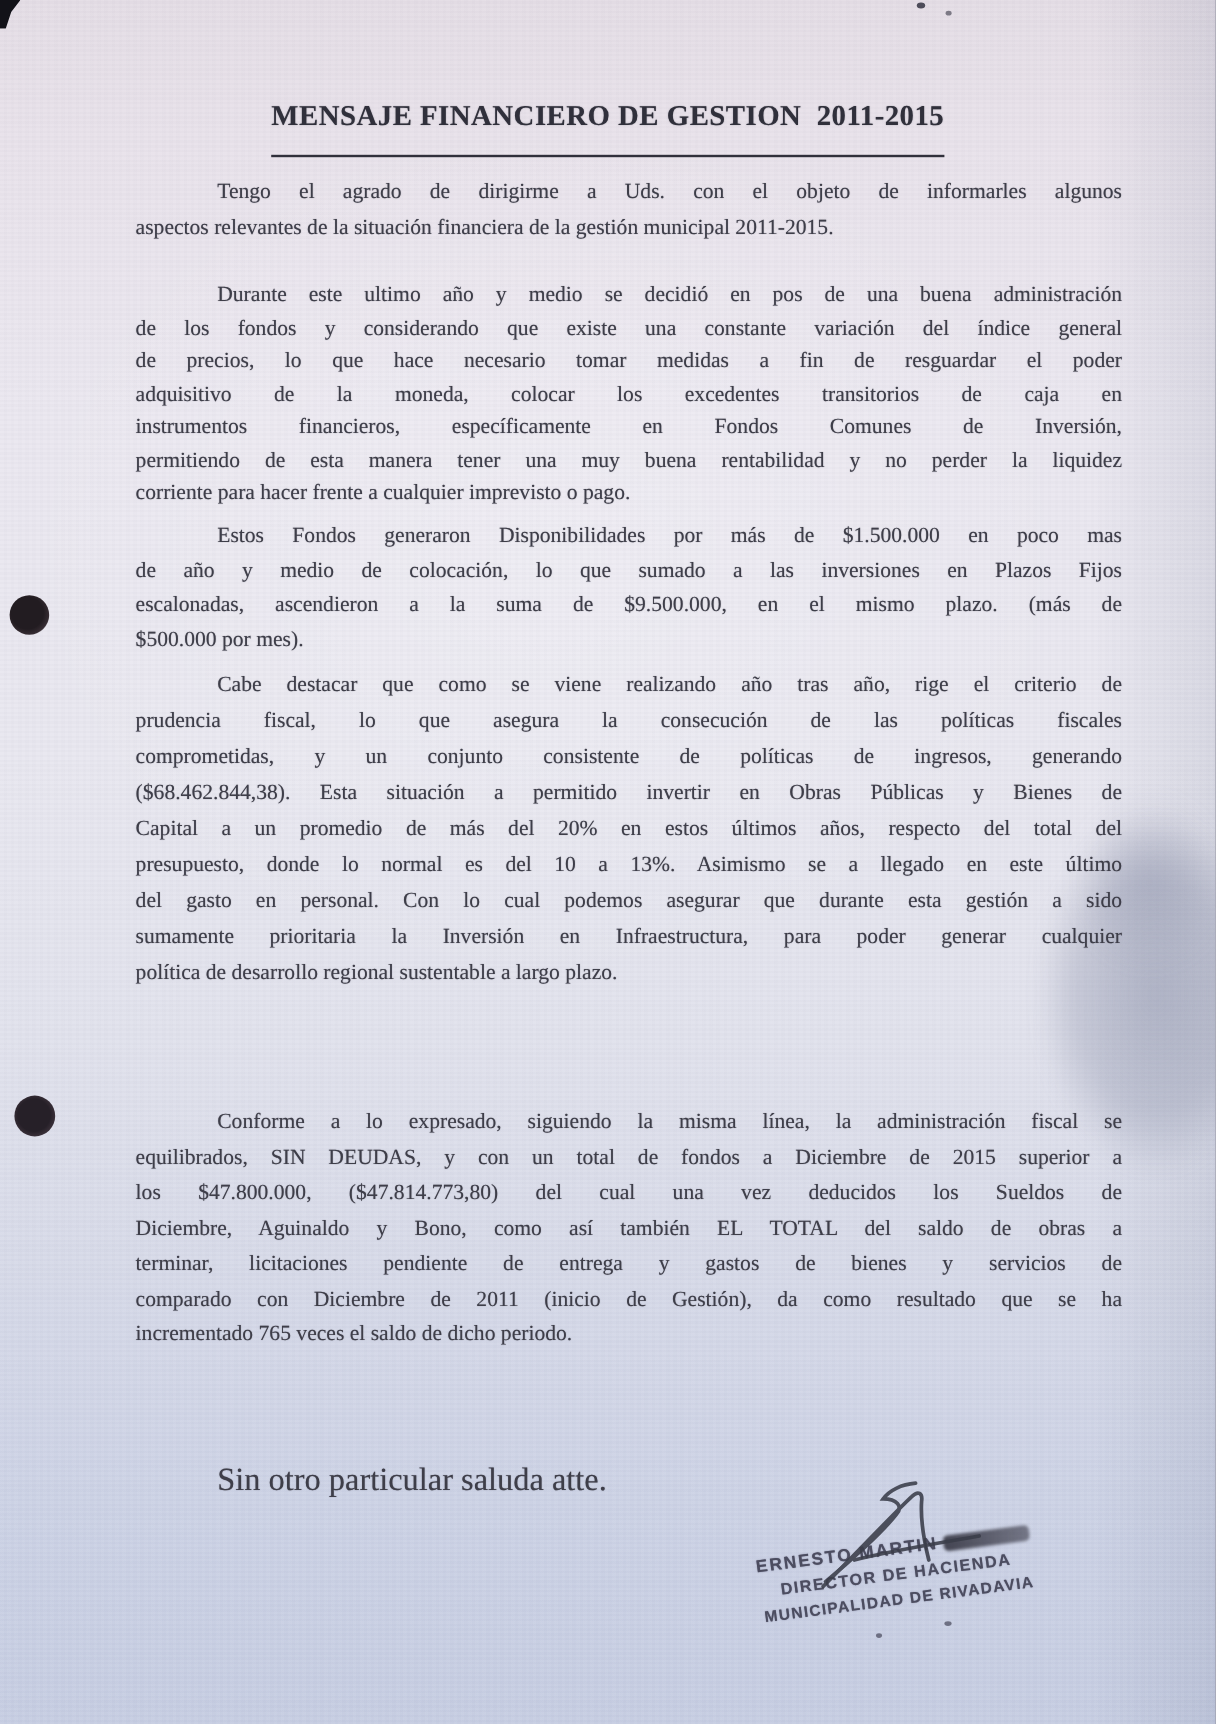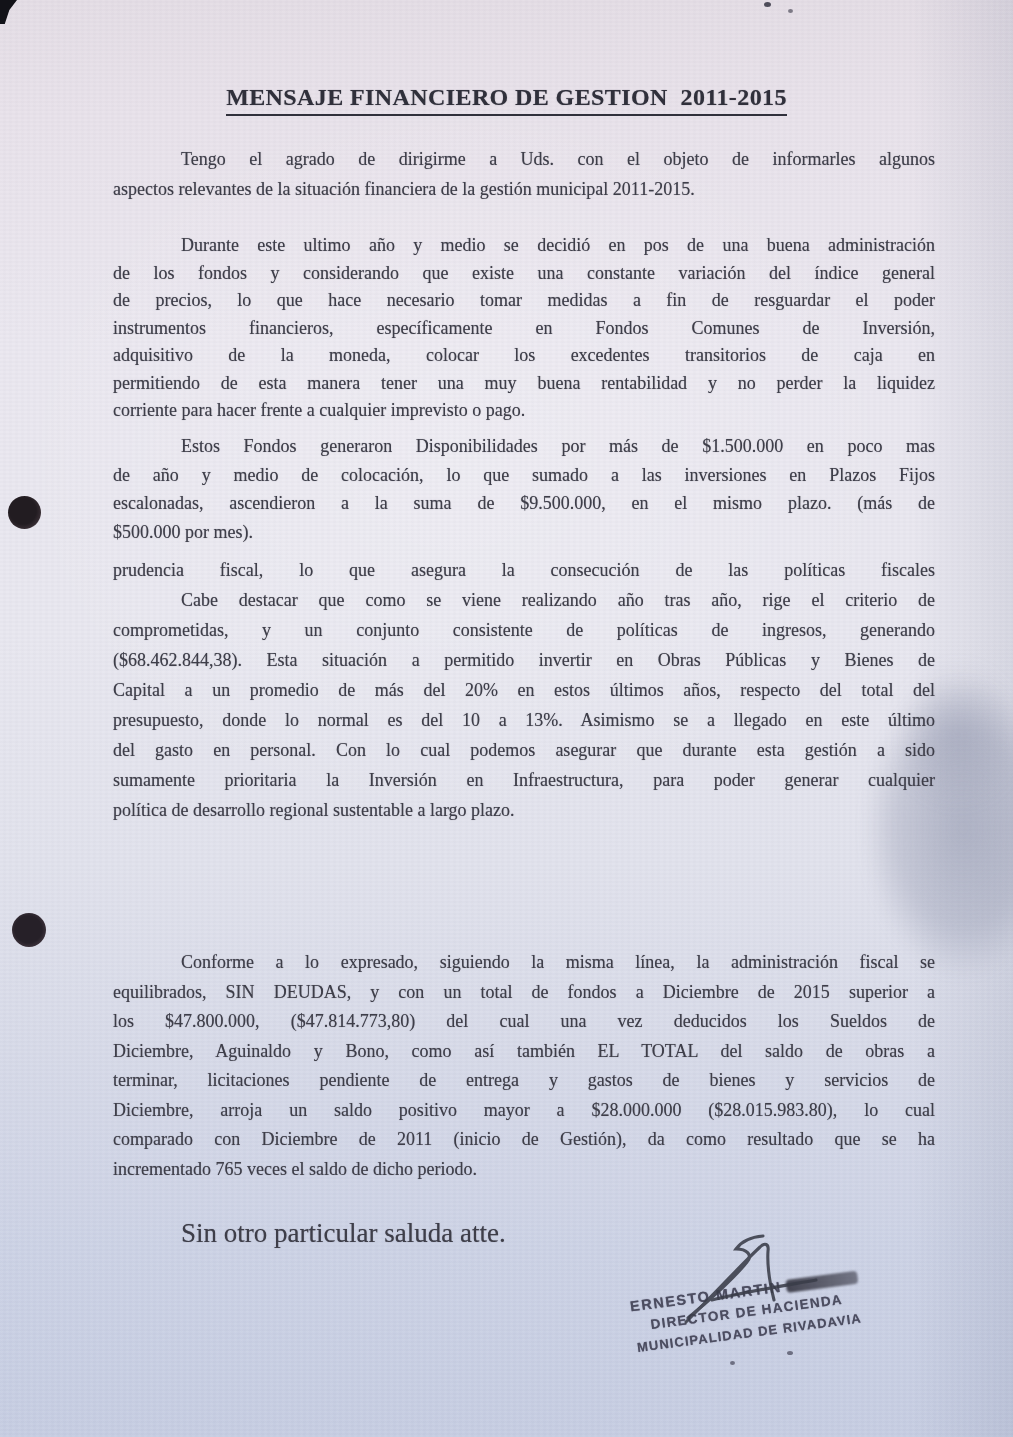--- a/index.html
+++ b/index.html
@@ -17,21 +17,21 @@
   
   #grain{position:absolute;inset:0;pointer-events:none;
     background:repeating-linear-gradient(0deg, rgba(255,255,255,0.015) 0 2px, rgba(40,40,70,0.015) 2px 4px),
                repeating-linear-gradient(90deg, rgba(255,255,255,0.01) 0 3px, rgba(40,40,70,0.012) 3px 6px);}
   .title{
     position:absolute;top:84px;left:0;width:100%;text-align:center;
   }
   .title span{
     display:inline-block;font-weight:bold;font-size:24px;letter-spacing:0.4px;
     color:var(--ink-dark,#30303b);white-space:pre;
-    border-bottom:2.5px solid var(--ink-dark,#30303b);padding-bottom:3px;
+    border-bottom:2.5px solid var(--ink-dark,#30303b);padding-bottom:18px;
     text-shadow:0 0 1px rgba(48,48,60,0.55);
   }
   .para{
     position:absolute;left:113px;width:822px;
     font-size:18px;color:var(--ink,#3e3e49);
     text-shadow:0 0 0.9px rgba(62,62,75,0.55);
   }
   .para .line{
     white-space:nowrap;text-align:justify;text-align-last:justify;
   }
@@ -93,49 +93,48 @@
   </div>
 
   <div class="para" style="top: 145px; line-height: 29.5px;">
       <div class="line first">Tengo el agrado de dirigirme a Uds. con el objeto de informarles algunos</div>
       <div class="line last">aspectos relevantes de la situación financiera de la gestión municipal 2011-2015.</div>
     </div>
   <div class="para" style="top: 232px; line-height: 27.5px;">
       <div class="line first">Durante este ultimo año y medio se decidió en pos de una buena administración</div>
       <div class="line">de los fondos y considerando que existe una constante variación del índice general</div>
       <div class="line">de precios, lo que hace necesario tomar medidas a fin de resguardar el poder</div>
+      <div class="line">adquisitivo de la moneda, colocar los excedentes transitorios de caja en</div>
       <div class="line">instrumentos financieros, específicamente en Fondos Comunes de Inversión,</div>
-      <div class="line">adquisitivo de la moneda, colocar los excedentes transitorios de caja en</div>
       <div class="line">permitiendo de esta manera tener una muy buena rentabilidad y no perder la liquidez</div>
       <div class="line last">corriente para hacer frente a cualquier imprevisto o pago.</div>
     </div>
   <div class="para" style="top: 432px; line-height: 28.5px;">
       <div class="line first">Estos Fondos generaron Disponibilidades por más de $1.500.000  en poco mas</div>
       <div class="line">de año y medio de colocación, lo que sumado a las inversiones en Plazos Fijos</div>
       <div class="line">escalonadas, ascendieron a la suma de $9.500.000, en el mismo plazo. (más de</div>
       <div class="line last">$500.000 por mes).</div>
     </div>
   <div class="para" style="top: 555px; line-height: 30px;">
+      <div class="line first">Cabe destacar que como se viene realizando año tras año, rige el criterio de</div>
       <div class="line">prudencia fiscal, lo que asegura la consecución de las políticas fiscales</div>
-      <div class="line first">Cabe destacar que como se viene realizando año tras año, rige el criterio de</div>
       <div class="line">comprometidas, y un conjunto consistente de políticas de ingresos, generando</div>
       <div class="line">($68.462.844,38). Esta situación a permitido invertir en Obras Públicas y Bienes de</div>
       <div class="line">Capital a un promedio de más del 20% en estos últimos años, respecto del total del</div>
       <div class="line">presupuesto, donde lo normal es del 10 a 13%. Asimismo se a llegado en este último</div>
       <div class="line">del gasto en personal. Con lo cual podemos asegurar que durante esta gestión a sido</div>
       <div class="line">sumamente prioritaria la Inversión en Infraestructura, para poder generar cualquier</div>
       <div class="line last">política de desarrollo regional sustentable a largo plazo.</div>
     </div>
-  <div class="para" style="top: 920px; line-height: 29.5px; margin-top: 28px;">
+  <div class="para" style="top: 920px; line-height: 29.5px;">
       <div class="line first">Conforme a lo expresado, siguiendo la misma línea, la administración fiscal se</div>
       <div class="line">equilibrados, SIN DEUDAS, y con un total de fondos a Diciembre de 2015 superior a</div>
       <div class="line">los $47.800.000, ($47.814.773,80) del cual una vez deducidos los Sueldos de</div>
       <div class="line">Diciembre, Aguinaldo y Bono, como así también EL TOTAL del saldo de obras a</div>
       <div class="line">terminar, licitaciones pendiente de entrega y gastos de bienes y servicios de</div>
-      <div class="line">Diciembre, arroja un saldo positivo mayor a $28.000.000 ($28.015.983.80), lo cual</div>
       <div class="line">comparado con Diciembre de 2011 (inicio de Gestión), da como resultado que se ha</div>
       <div class="line last">incrementado 765 veces el saldo de dicho periodo.</div>
     </div>
 
   <div class="closing">Sin otro particular saluda atte.</div>
 
   <div id="stamp">
     <div class="s-row">
       <span class="s1">ERNESTO MARTIN</span>
       <span id="smudge"></span>

